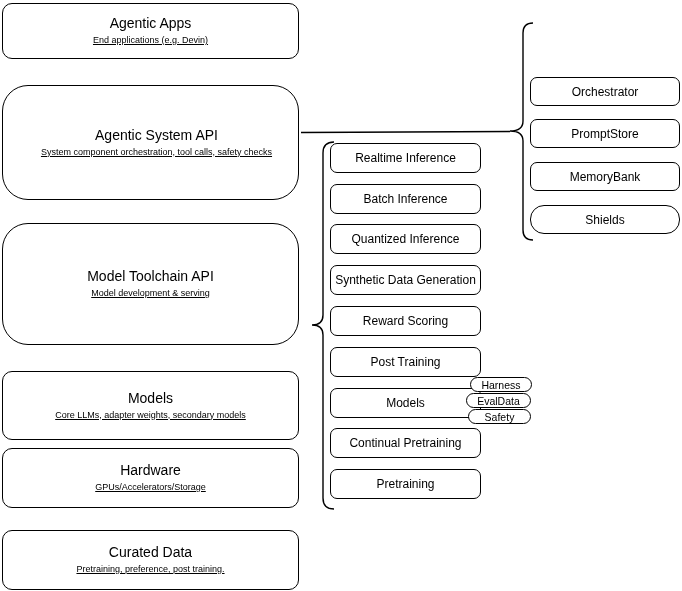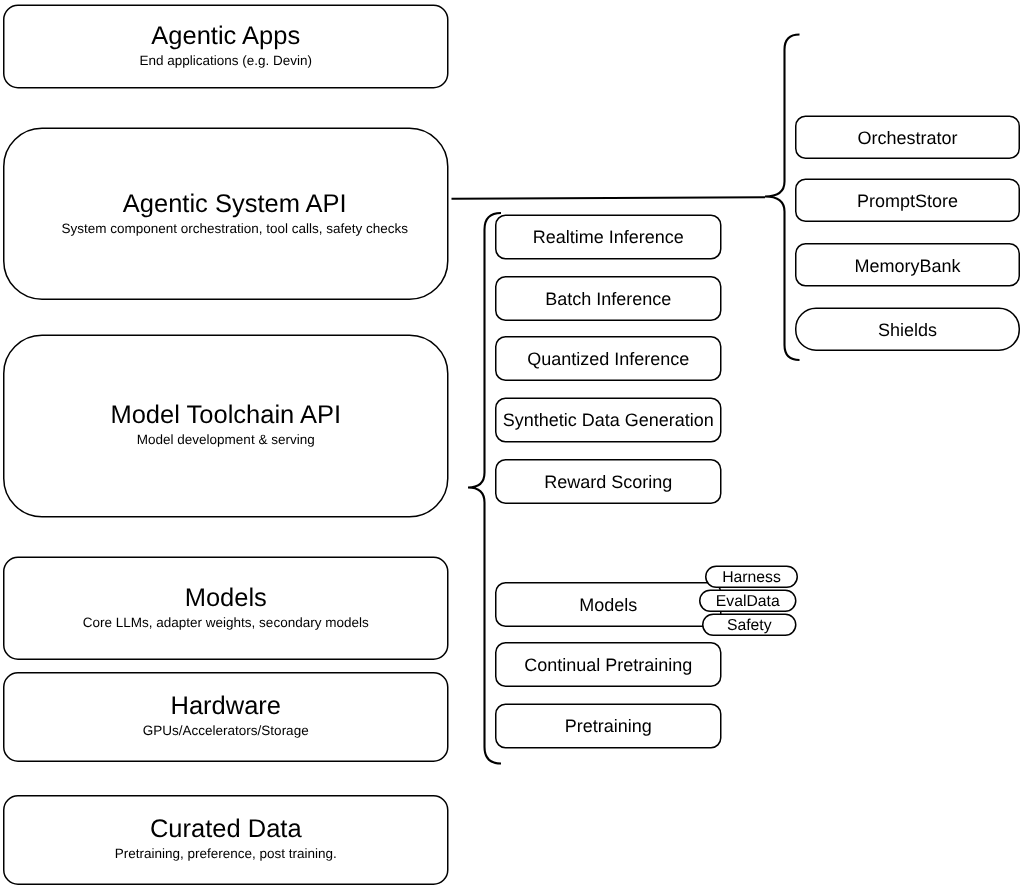--- a/index.html
+++ b/index.html
@@ -17,22 +17,22 @@
   }
   .node{
     position:absolute;
     box-sizing:border-box;
     border:1.4px solid var(--ink,#000000);
     background:#ffffff;
     display:flex;flex-direction:column;align-items:center;justify-content:center;
     text-align:center;
   }
   .lbox{left:2px;width:297px;}
-  .lbox .title{font-size:17px;line-height:15px;}
-  .lbox .subtitle{font-size:9px;line-height:12px;margin-top:3px;}
+  .lbox .title{font-size:14px;line-height:15px;}
+  .lbox .subtitle{font-size:9px;line-height:12px;margin-top:3px;text-decoration:underline;}
   .mbox{
     left:330px;width:151px;height:30px;border-radius:7px;
     font-size:12px;white-space:nowrap;
   }
   .rbox{
     left:530px;width:150px;height:29px;border-radius:7px;
     font-size:12px;white-space:nowrap;
   }
   .pill{
     position:absolute;height:15px;border-radius:8px;
@@ -90,20 +90,23 @@
   </div>
   <div class="node mbox" style="top:184px;">
     <span>Batch Inference</span>
   </div>
   <div class="node mbox" style="top:265px;">
     <span>Synthetic Data Generation</span>
   </div>
   <div class="node mbox" style="top:306px;">
     <span>Reward Scoring</span>
   </div>
+  <div class="node mbox" style="top:347px;">
+    <span>Post Training</span>
+  </div>
   <div class="node mbox" style="top:388px;">
     <span>Models</span>
   </div>
   <div class="node mbox" style="top:428px;">
     <span>Continual Pretraining</span>
   </div>
   <div class="node mbox" style="top:469px;">
     <span>Pretraining</span>
   </div>
 

